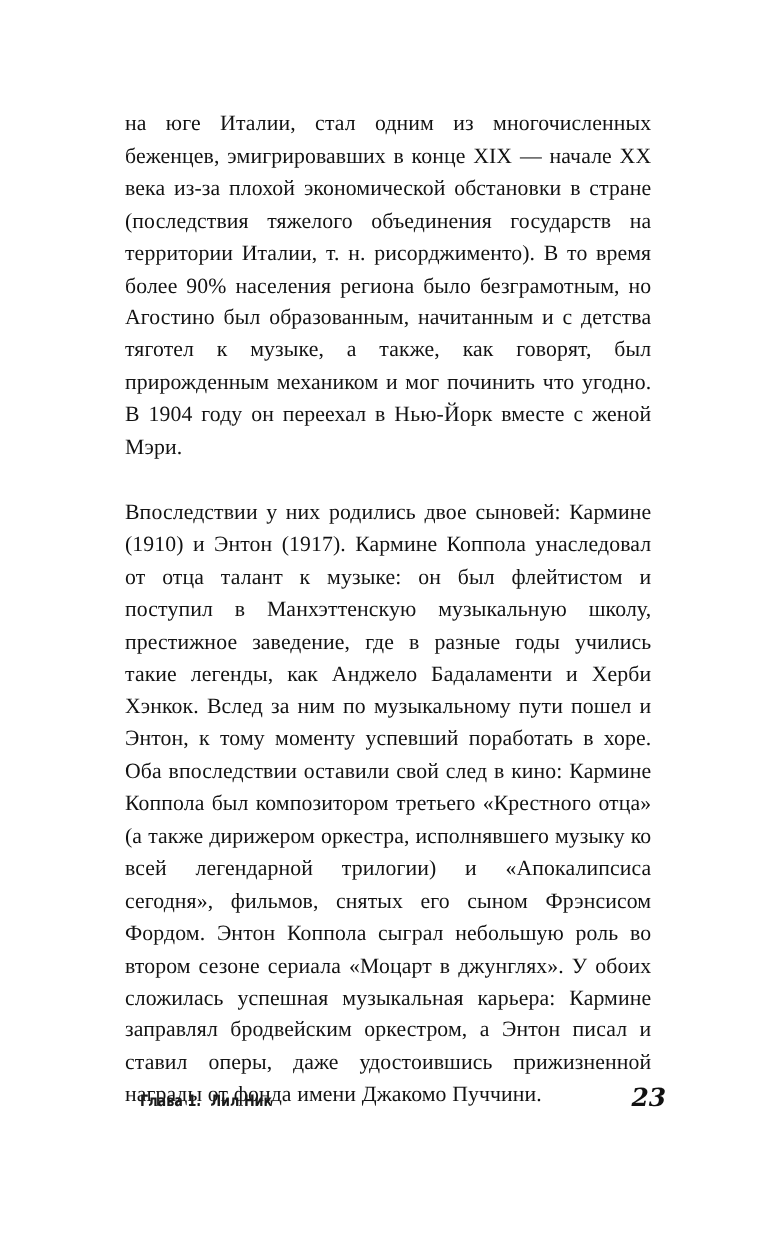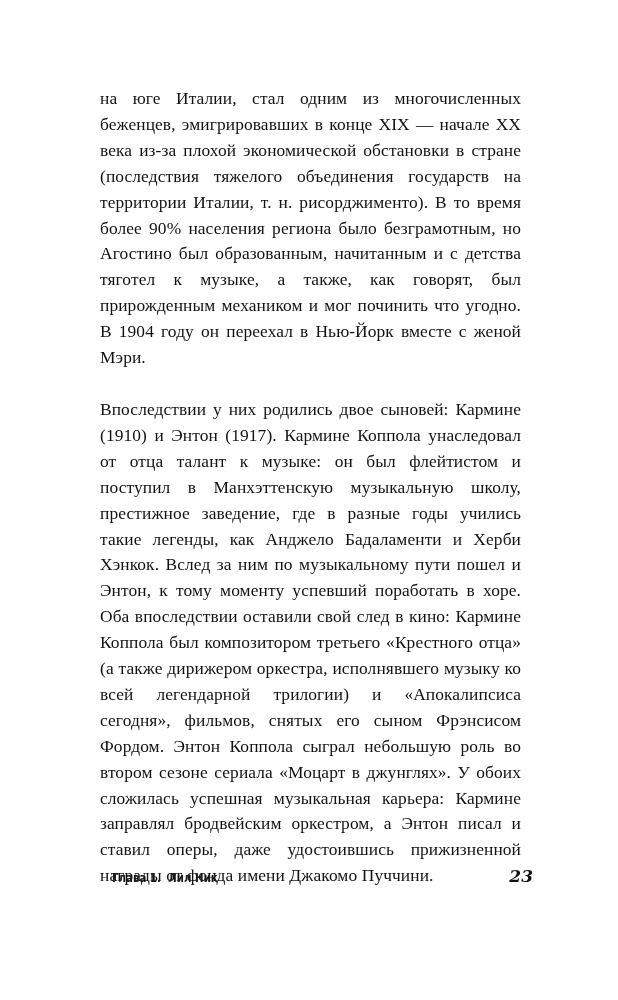--- a/index.html
+++ b/index.html
@@ -51,21 +51,21 @@
     letter-spacing: 0;
     transform: scaleX(0.82);
     transform-origin: left center;
     color: #1a1a1a;
     white-space: nowrap;
   }
   .page-num {
     font-family: "DejaVu Serif", serif;
     font-style: italic;
     font-weight: bold;
-    font-size: 17px;
+    font-size: 20px;
     color: #111111;
   }
 </style>
 </head>
 <body>
 
 <div class="book-page">
 
   <div class="text-block">
     <p class="body-par">на юге Италии, стал одним из многочисленных беженцев, эмигрировавших в конце XIX — начале XX века из-за плохой экономической обстановки в стране (последствия тяжелого объединения государств на территории Италии, т. н. рисорджименто). В то время более 90% населения региона было безграмотным, но Агостино был образованным, начитанным и с детства тяготел к музыке, а также, как говорят, был прирожденным механиком и мог починить что угодно. В 1904 году он переехал в Нью-Йорк вместе с женой Мэри.</p>

